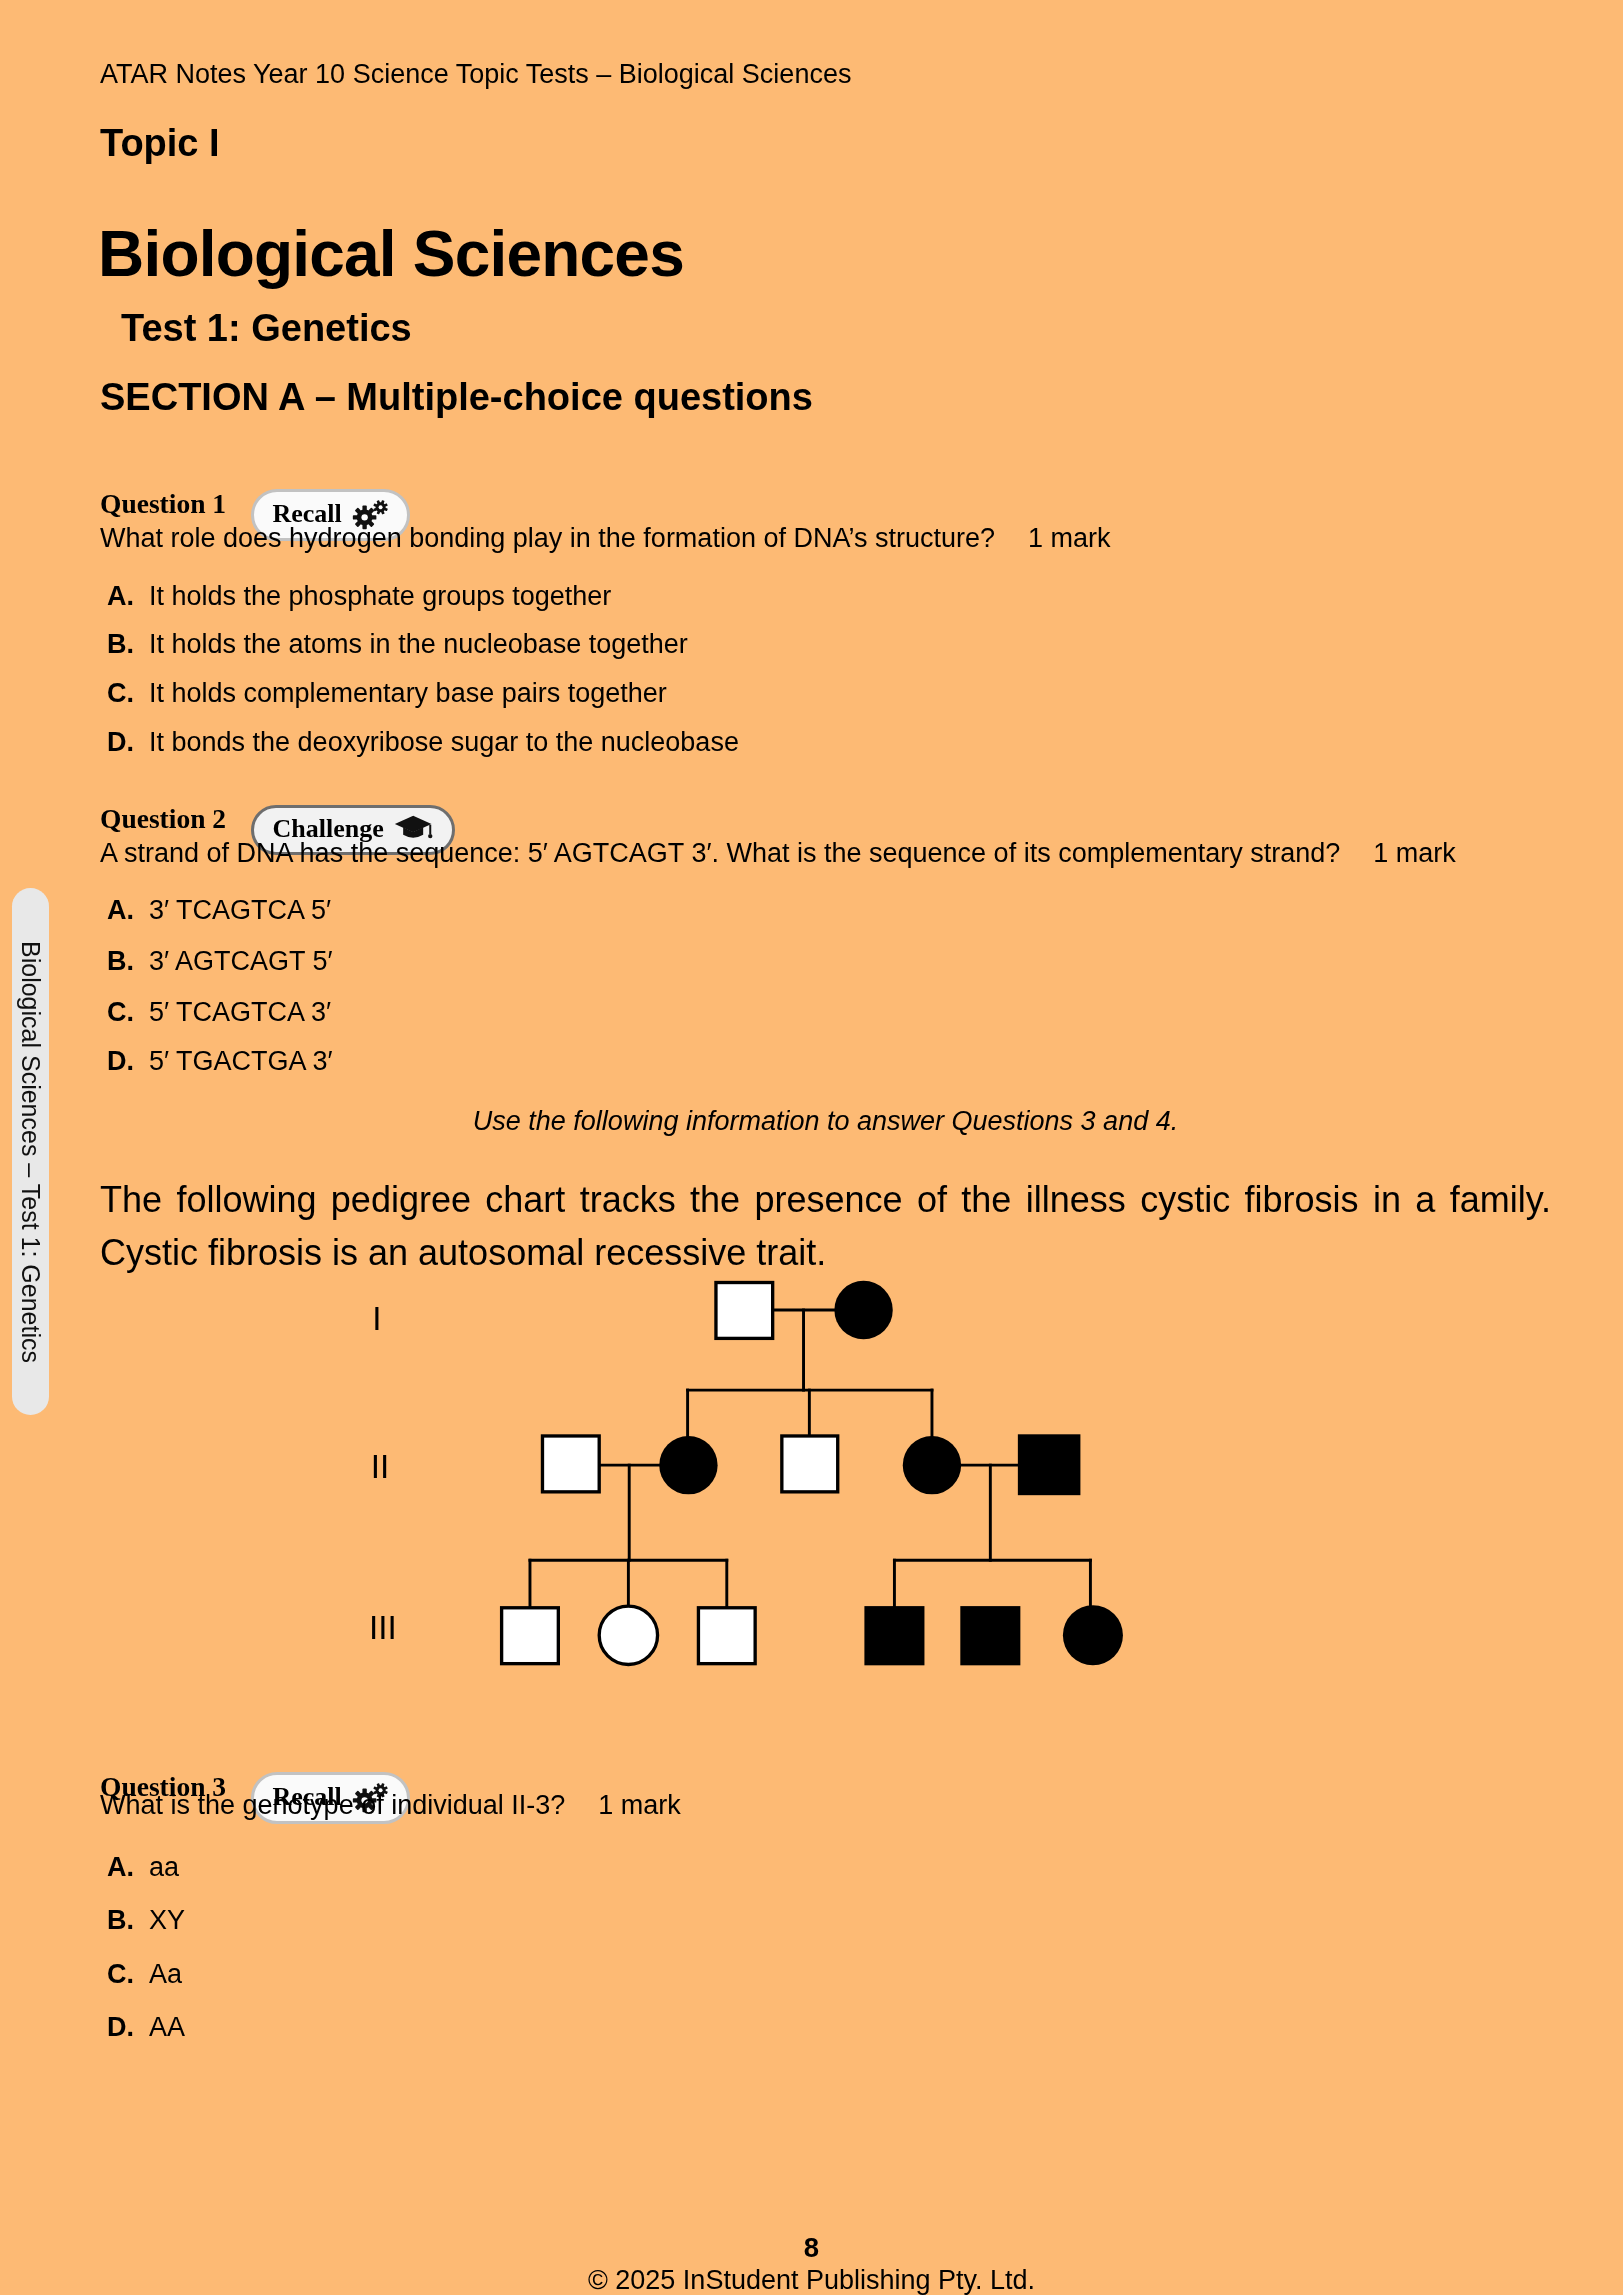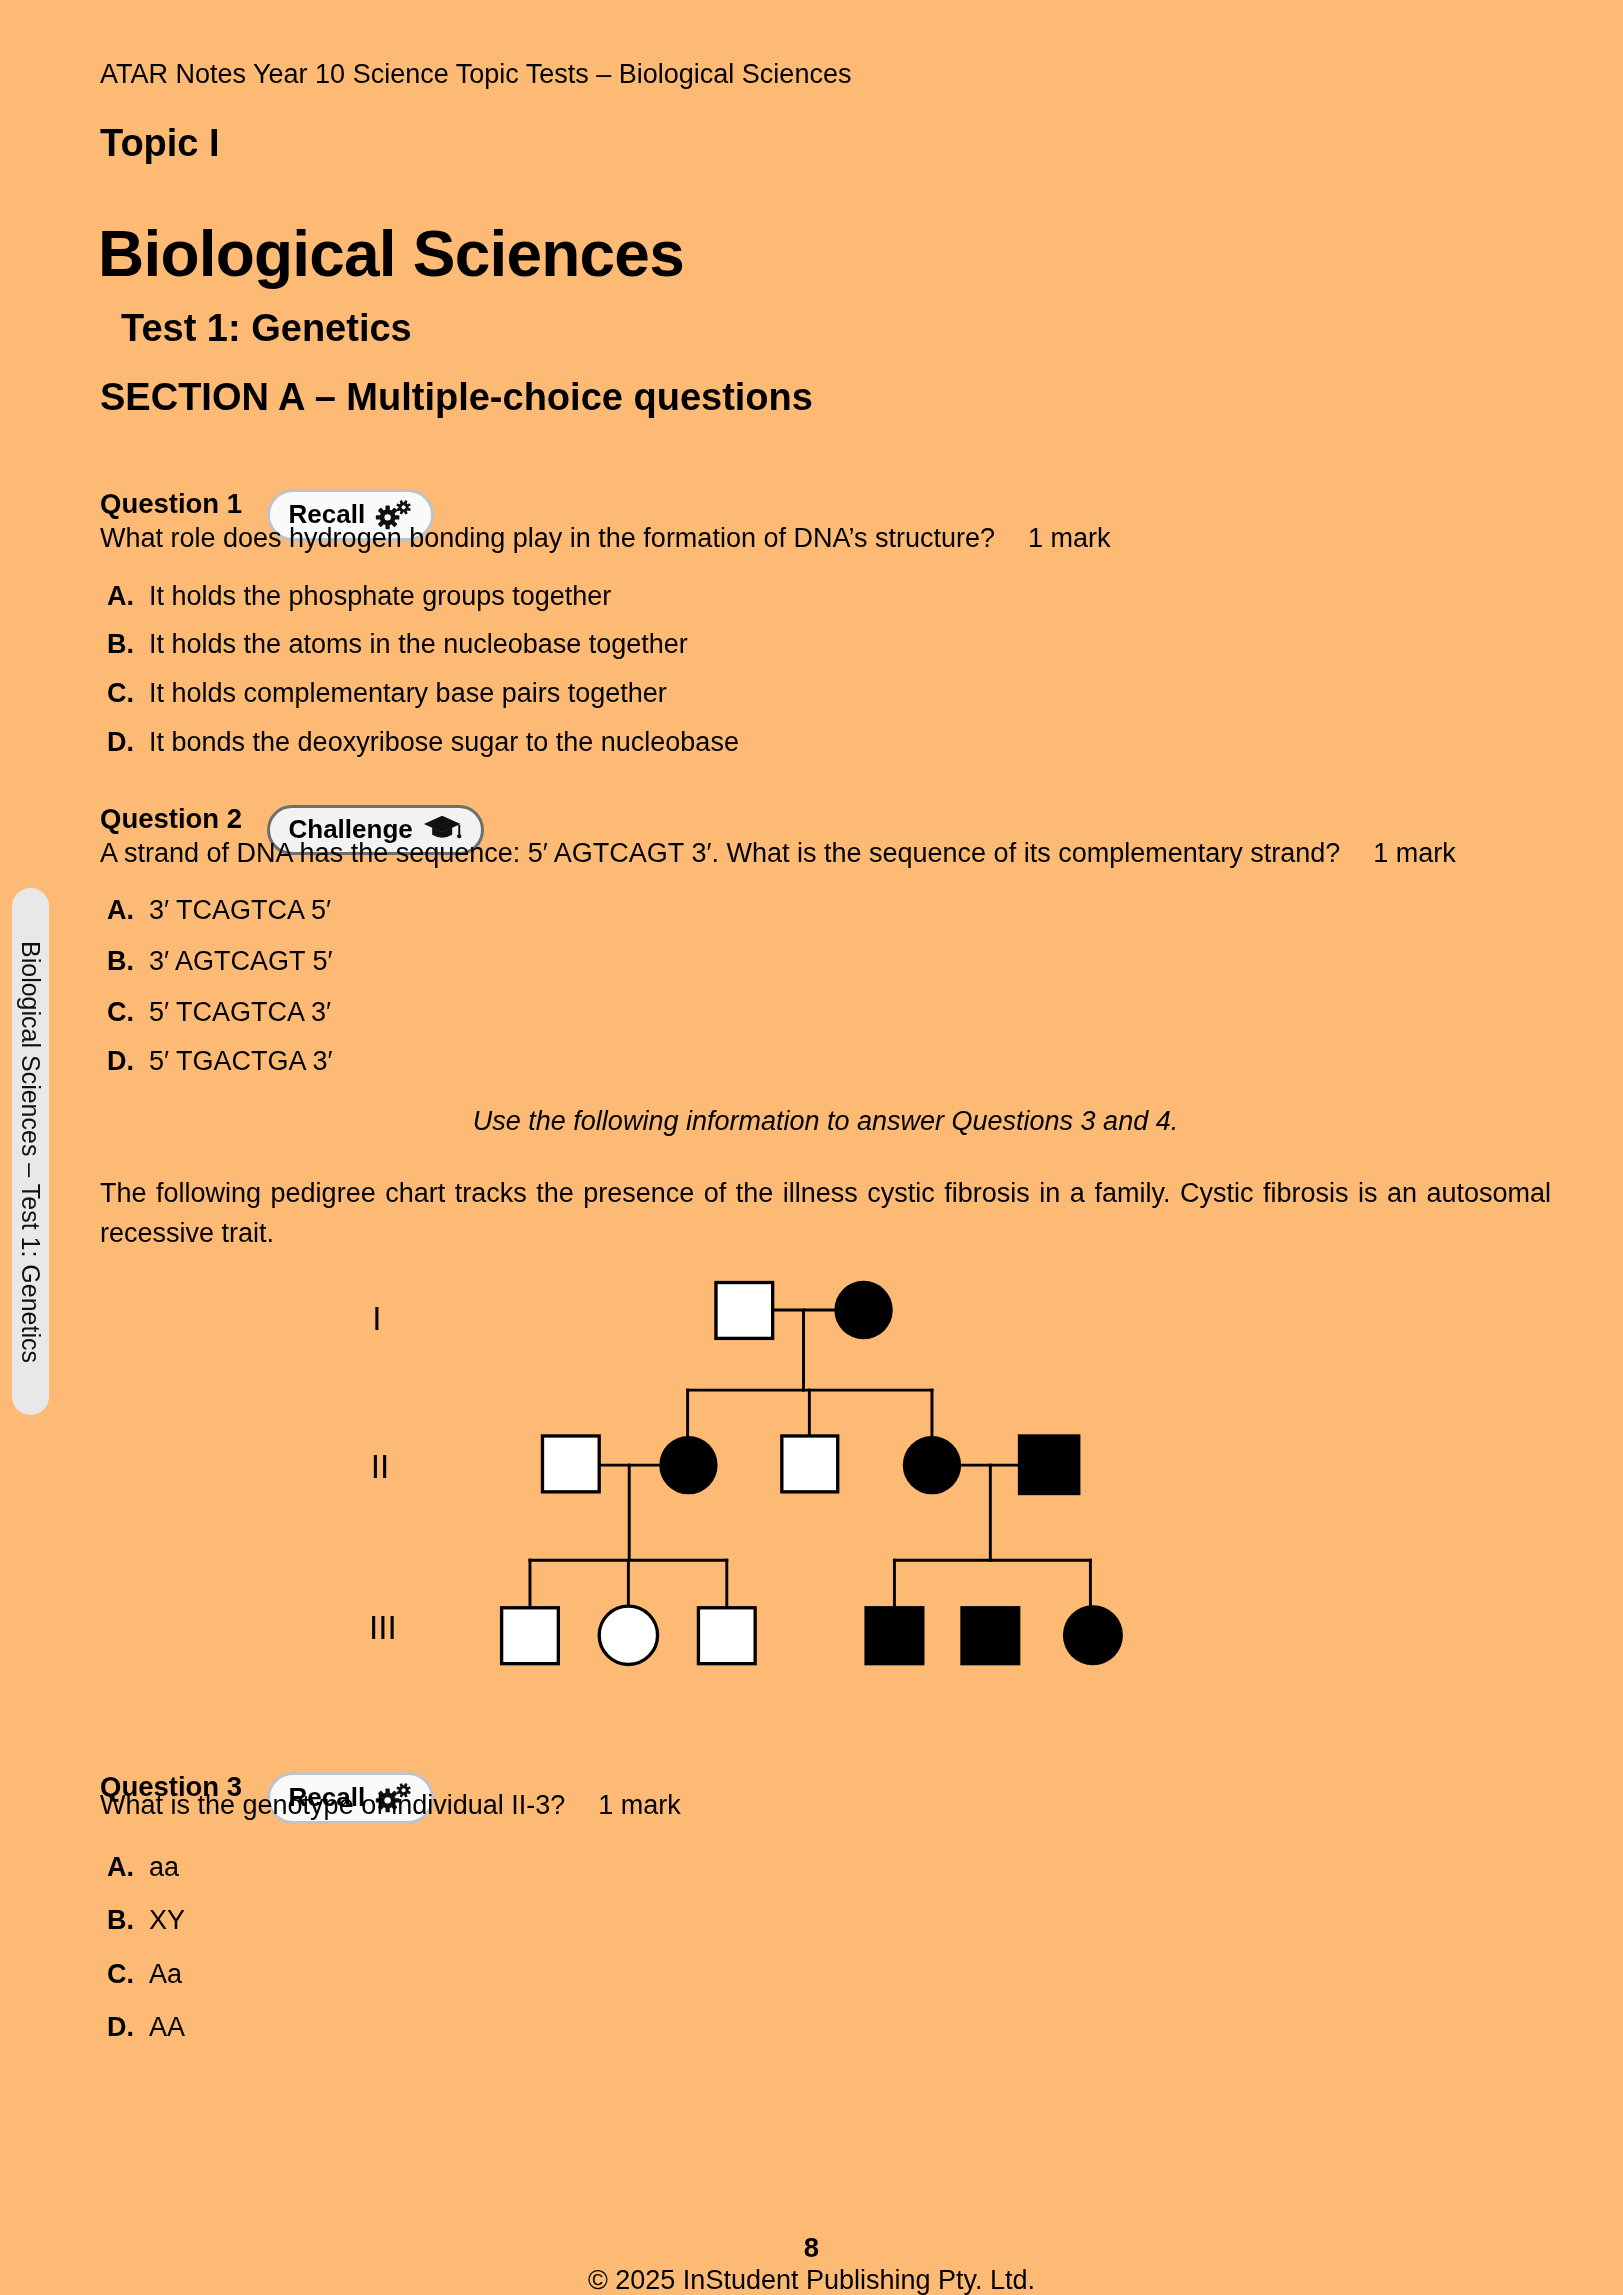--- a/index.html
+++ b/index.html
@@ -12,40 +12,40 @@
     font-family:"Liberation Sans","DejaVu Sans",sans-serif;
     color:#000;
   }
   .abs{position:absolute;}
   .running-header{top:60px;left:100px;font-size:27px;line-height:1.1;}
   .topic-label{top:122px;left:100px;font-size:38px;font-weight:bold;}
   .doc-title{top:217px;left:98px;font-size:64px;font-weight:bold;letter-spacing:-0.8px;}
   .test-title{top:307px;left:100px;font-size:38px;font-weight:bold;margin-left:21px;}
   .section-heading{top:376px;left:100px;font-size:38px;font-weight:bold;}
 
-  .q-header{left:100px;height:63px;display:flex;align-items:center;gap:25px;}
+  .q-header{left:100px;height:63px;display:flex;align-items:center;gap:25px;font-family:Liberation Serif, serif;}
   .q-num{font-size:27.5px;font-weight:bold;}
   .pill{
     display:inline-flex;align-items:center;gap:10px;
     border-radius:833px;padding:5.8px 18.4px 7.5px 18.4px;
     font-size:26px;font-weight:bold;line-height:1;
     background:#fafafa;
     margin-top:23px;
   }
   .pill-recall{border:3.3px solid #c2c2c2;}
   .pill-challenge{border:3.3px solid #6e6e6e;background:#f2f2f2;}
   .pill svg{display:block;}
 
   .q-line{left:100px;width:1451px;display:flex;font-size:27px;line-height:1.2;}
   .q-line .marks{white-space:nowrap;padding-left:33px;}
   .opt{left:107px;display:flex;font-size:27px;line-height:1.2;}
   .opt-letter{font-weight:bold;width:42px;flex:0 0 42px;}
 
   .stimulus-instruction{top:1106px;left:100px;width:1451px;text-align:center;font-style:italic;font-size:27px;}
-  .stimulus-paragraph{top:1174px;left:100px;width:1451px;font-size:27px;line-height:1.47;text-align:justify;text-justify:inter-word;}
+  .stimulus-paragraph{top:1174px;left:100px;width:1451px;font-size:36px;line-height:1.47;text-align:justify;text-justify:inter-word;}
 
   .sidebar-tab{
     top:888px;left:11.7px;width:37px;height:527px;
     background:#e8e8e8;border-radius:18.4px;
     display:flex;align-items:center;justify-content:center;
   }
   .sidebar-tab span{
     writing-mode:vertical-rl;
     font-size:25px;color:#111;white-space:nowrap;
   }

